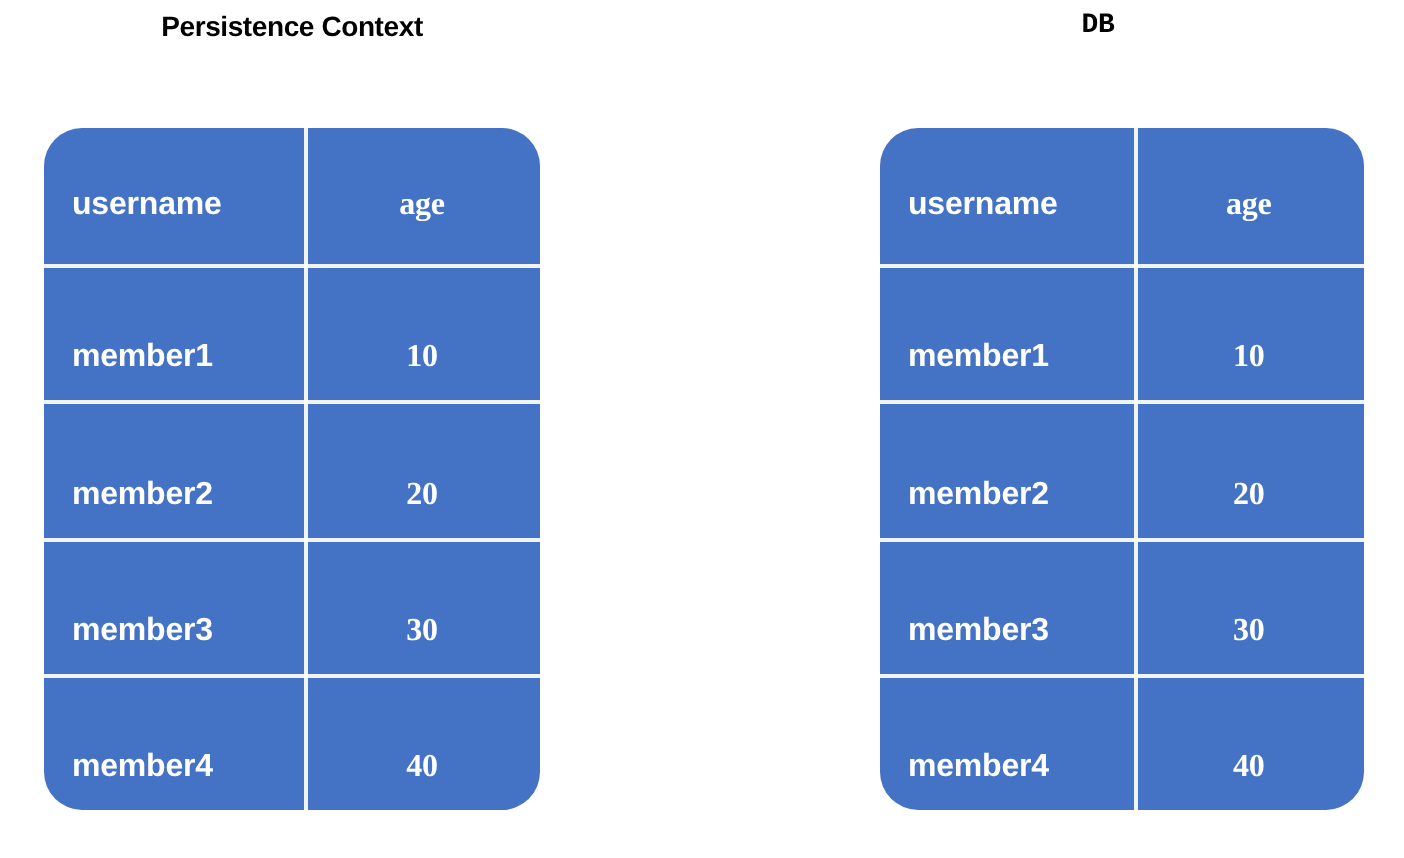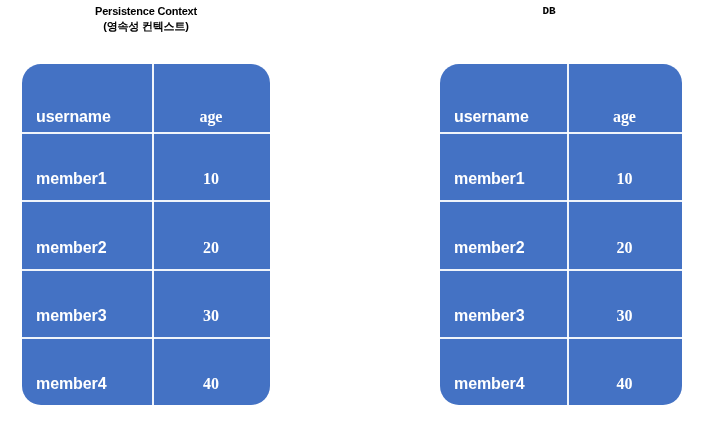--- a/index.html
+++ b/index.html
@@ -18,21 +18,21 @@
 
   .panel {
     position: absolute;
   }
 
   .panel-title {
     position: absolute;
     text-align: center;
     font-weight: bold;
     color: #000000;
-    font-size: 11px;
+    font-size: 14px;
     line-height: 1.35;
     letter-spacing: -0.2px;
     white-space: nowrap;
   }
 
   .panel-title .title-line {
     display: block;
   }
 
   
@@ -93,38 +93,37 @@
     left: 0;
     top: 0;
     bottom: 0;
     width: 2px;
     background: #ffffff;
     opacity: 0.92;
   }
 
   
   .trow.header .tcell {
-    padding-bottom: 6px;
+    padding-bottom: 20px;
   }
 
   
   #panel-pc .panel-title { left: 22px; width: 248px; top: 4px; }
   #panel-pc .table-card  { left: 22px; top: 64px; width: 248px; height: 341px; }
 
   #panel-db .panel-title { left: 428px; width: 242px; top: 4px; font-family: Liberation Mono, monospace; }
   #panel-db .table-card  { left: 440px; top: 64px; width: 242px; height: 341px; }
 </style>
 </head>
 <body>
 
 <div class="panel" id="panel-pc">
 
   <div class="panel-title">
     <span class="title-line">Persistence Context</span>
-    <span class="title-line">(영속성 컨텍스트)</span>
   </div>
 
   <div class="table-card">
 
     <div class="trow header">
       <div class="tcell col-name">username</div>
       <div class="tcell col-age">age</div>
     </div>
 
     <div class="trow">

